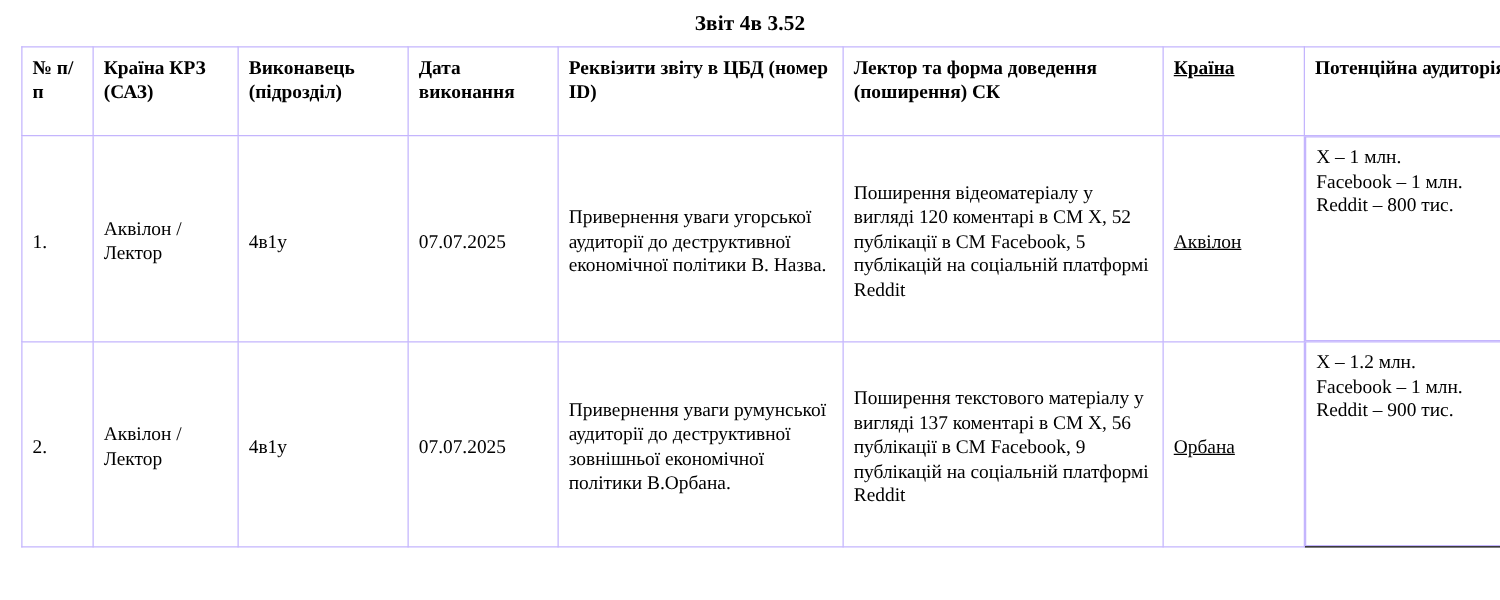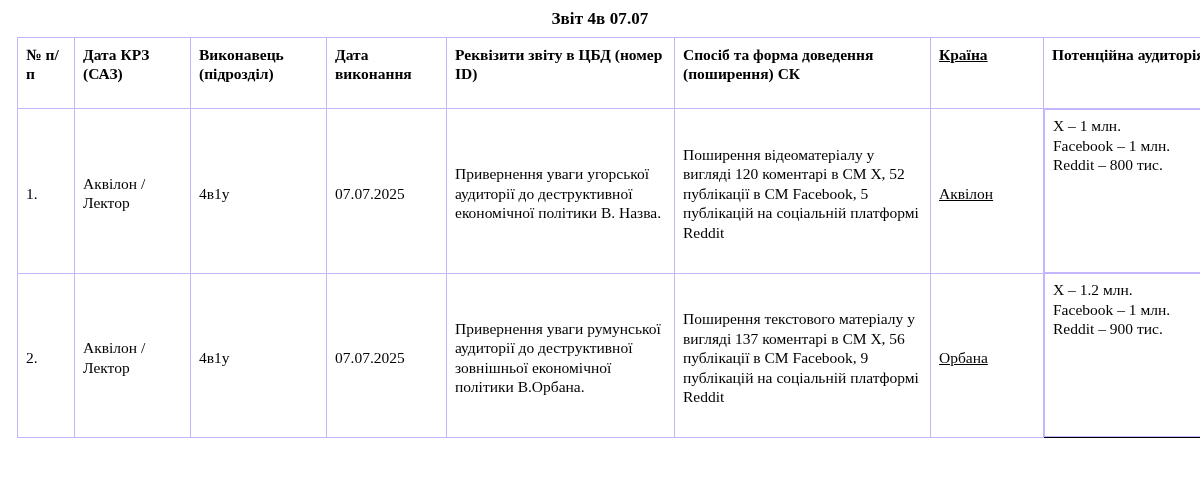--- a/index.html
+++ b/index.html
@@ -69,32 +69,32 @@
   .c-country  { width: 97px; text-decoration: underline;  }
   .c-audience { width: 155px; }
 
   .cell-text { display: block; white-space: pre-line; }
 </style>
 </head>
 <body>
 
 <div class="page">
 
-  <div class="doc-title">Звіт 4в 07.07</div>
+  <div class="doc-title">Звіт 4в 3.52</div>
 
   <div class="table-wrap">
     <table class="report">
       <thead>
         <tr>
           <th class="c-num">№ п/п</th>
-          <th class="c-name">Дата КРЗ (САЗ)</th>
+          <th class="c-name">Країна КРЗ (САЗ)</th>
           <th class="c-exec">Виконавець (підрозділ)</th>
           <th class="c-date">Дата виконання</th>
           <th class="c-req">Реквізити звіту в ЦБД (номер ID)</th>
-          <th class="c-method">Спосіб та форма доведення (поширення) СК</th>
+          <th class="c-method">Лектор та форма доведення (поширення) СК</th>
           <th class="c-country">Країна</th>
           <th class="c-audience">Потенційна аудиторія</th>
 
         </tr>
       </thead>
       <tbody>
         <tr>
           <td class="c-num">1.</td>
           <td class="c-name">Аквілон / Лектор</td>
           <td class="c-exec">4в1у</td>

